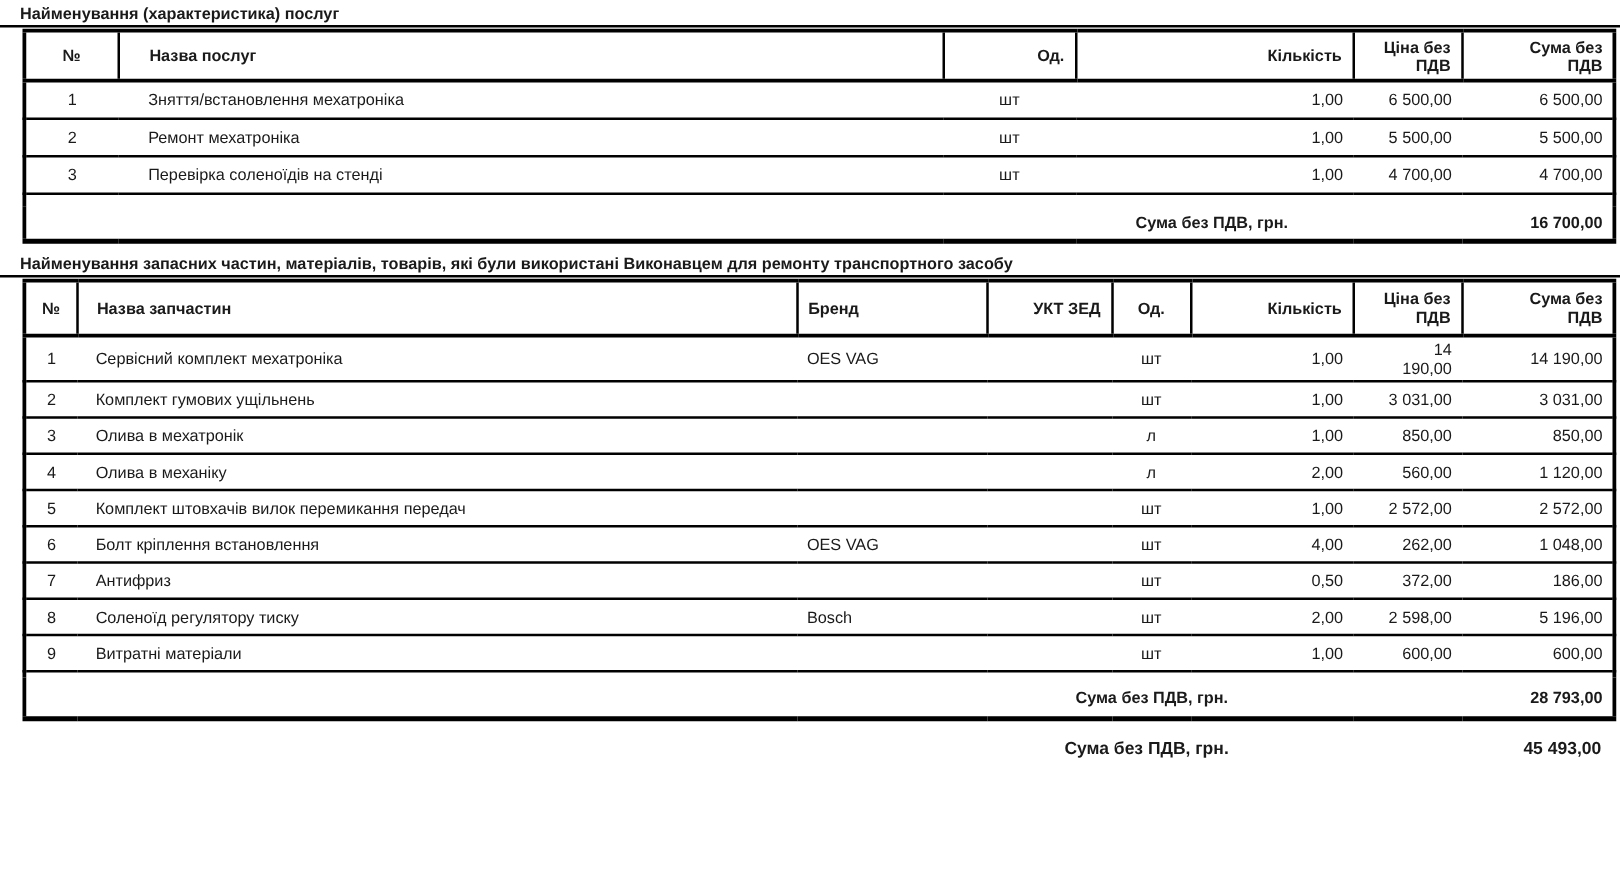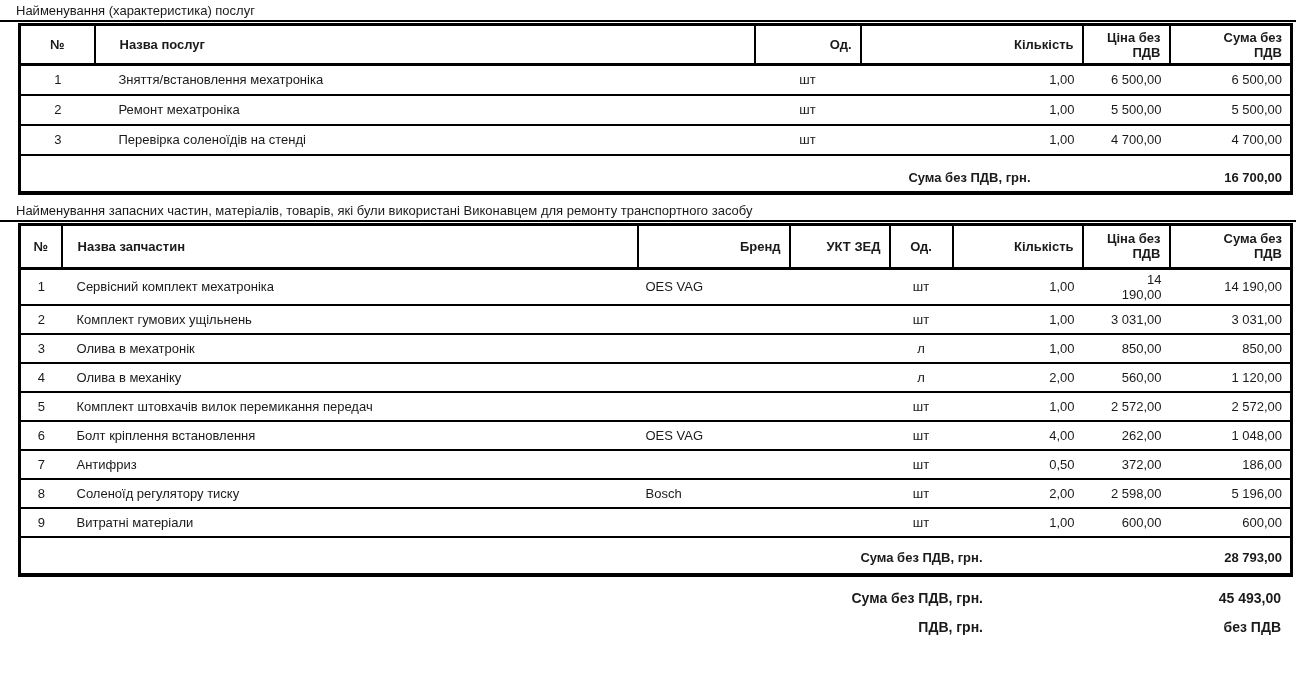--- a/index.html
+++ b/index.html
@@ -7,21 +7,21 @@
     position: relative;
     width: 1296px;
     height: 700px;
     background: #ffffff;
     font-family: "Liberation Sans", "DejaVu Sans", sans-serif;
     color: #1a1a1a;
     font-size: 13px;
     overflow: hidden;
   }
   .section-title {
-    font-weight: normal;
+    font-weight: bold;
     font-size: 13px;
     padding: 3px 0 2px 16px;
     border-bottom: 2px solid #000;
     white-space: nowrap;
   }
   .t2-title { margin-top: 5px; }
   table.tbl {
     border-collapse: collapse;
     table-layout: fixed;
     margin-left: 18px;
@@ -50,21 +50,21 @@
   }
   .t1 thead tr { height: 40px; }
   .t2 thead tr { height: 44px; }
   .t1 tbody tr.data-row { height: 30px; }
   .t2 tbody tr.data-row { height: 29px; }
 
   .c-num  { text-align: center; padding-left: 2px; padding-right: 2px; }
   .c-name { text-align: left; }
   .t1 .c-name { padding-left: 24px; }
   .t2 .c-name { padding-left: 15px; margin-top: 20px; }
-  th.c-brand { text-align: right; }
+  th.c-brand { text-align: left; }
   td.c-brand { text-align: left; padding-left: 10px; }
   .c-ukt  { text-align: right; padding-right: 8px; }
   .t1 th.c-unit { text-align: right; padding-right: 8px; }
   .t1 td.c-unit { text-align: center; }
   .t2 .c-unit { text-align: center; padding-left: 2px; padding-right: 2px; }
   th.c-qty { text-align: right; padding-right: 8px; }
   td.c-qty { text-align: right; padding-right: 40px; }
   .c-price { text-align: right; padding-right: 10px; padding-left: 4px; }
   .c-sum   { text-align: right; padding-right: 9px;  padding-left: 4px; }
 
@@ -273,19 +273,15 @@
         <td colspan="2" class="sub-value">28 793,00</td>
       </tr>
     </tbody>
   </table>
 
   <div class="grand-totals">
     <div class="grand-row">
       <div class="grand-label">Сума без ПДВ, грн.</div>
       <div class="grand-value">45 493,00</div>
     </div>
-    <div class="grand-row">
-      <div class="grand-label">ПДВ, грн.</div>
-      <div class="grand-value">без ПДВ</div>
-    </div>
   </div>
 
 </div>
 
 </body></html>

